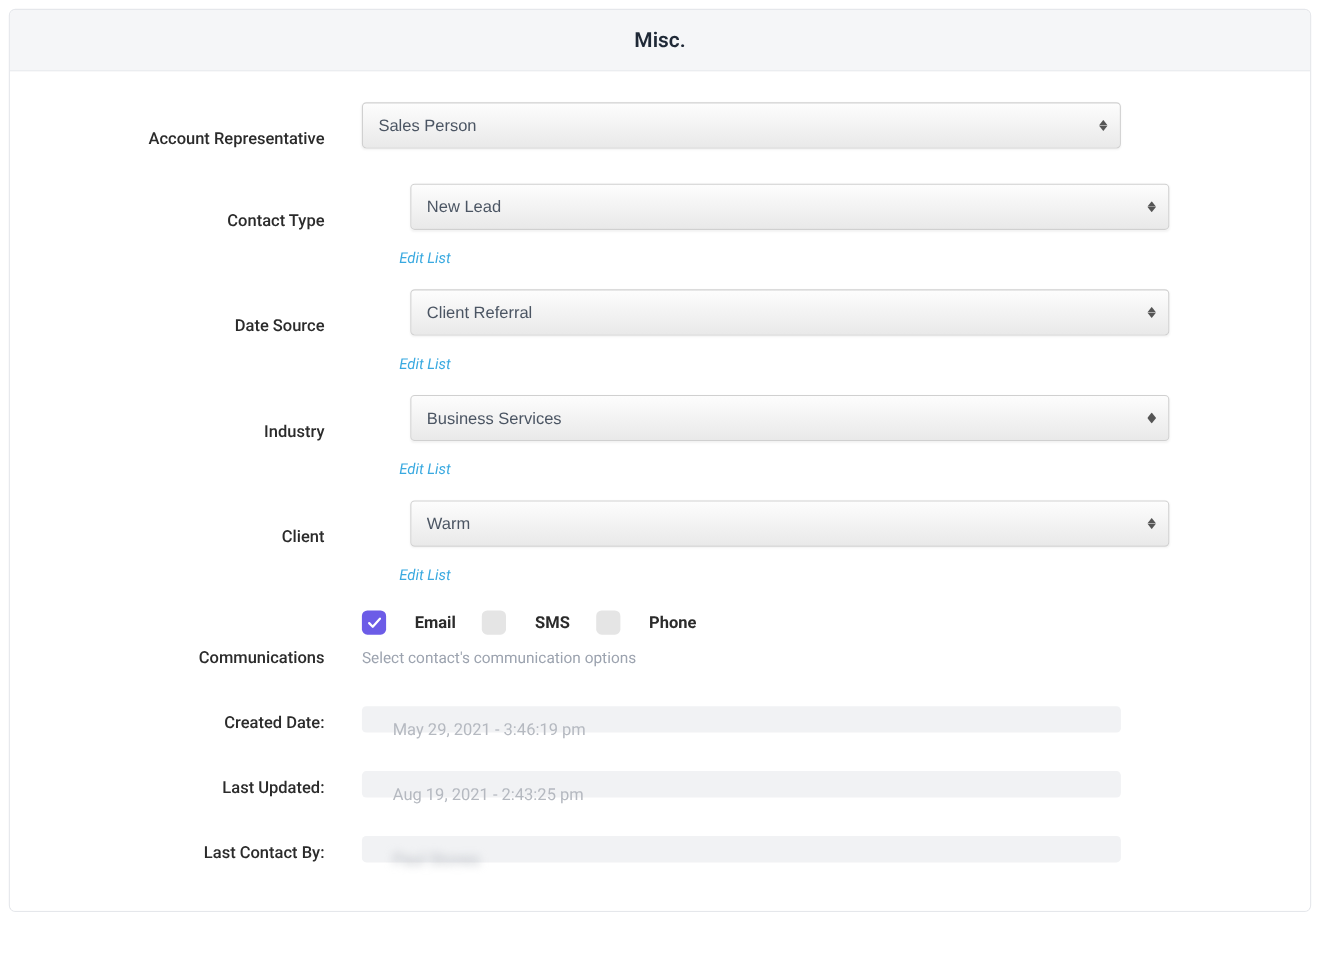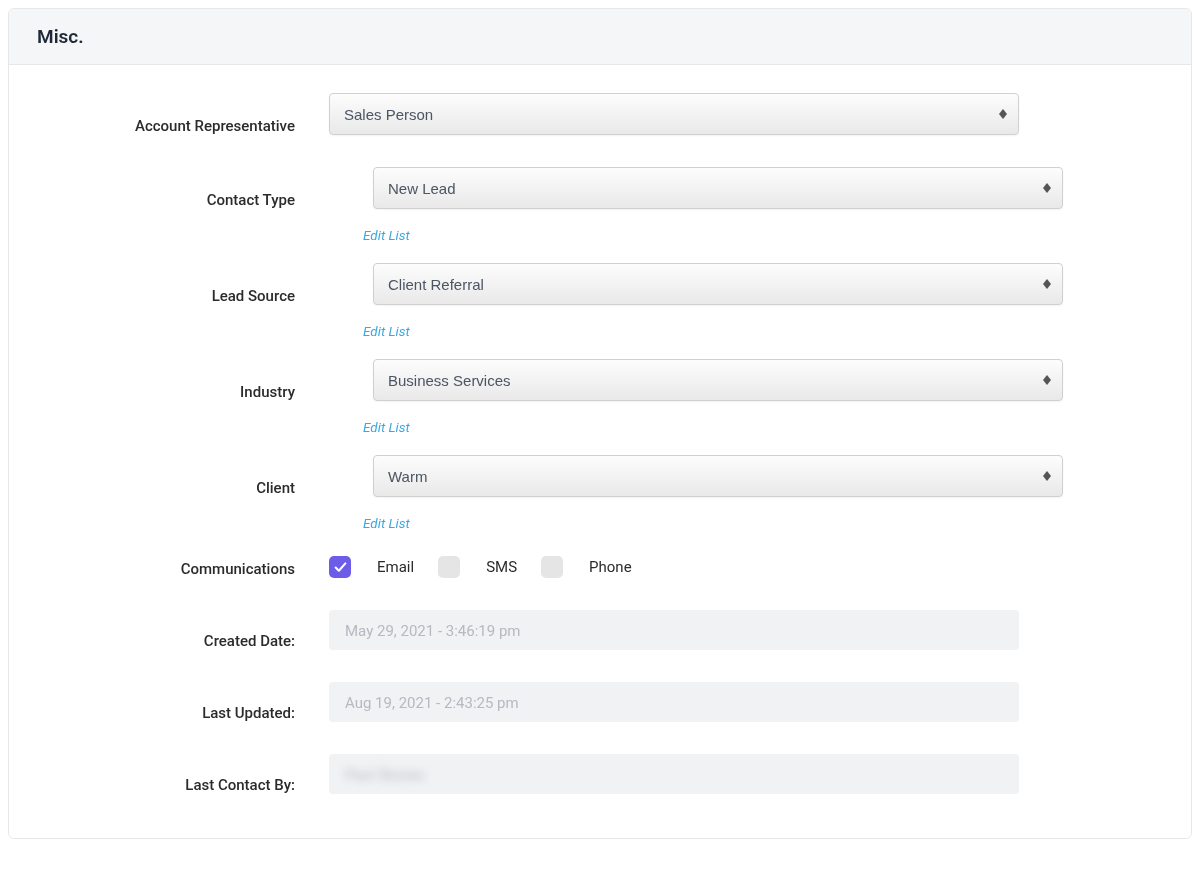--- a/index.html
+++ b/index.html
@@ -20,20 +20,21 @@
     }
     .panel-header {
       background: #f5f6f8;
       padding: 16px 28px;
       border-bottom: 1px solid #e5e7eb;
     }
     .panel-title {
       font-size: 19px;
       font-weight: 600;
       color: #1f2937;
+      text-align: center;
     }
     .panel-body {
       background: #ffffff;
       padding: 28px 60px 40px 40px;
     }
     .form-row {
       display: flex;
       align-items: flex-end;
       margin-bottom: 32px;
     }
@@ -95,20 +96,21 @@
       color: #39a9e0;
       text-decoration: none;
       cursor: pointer;
       font-style: italic;
     }
     .checkbox-group {
       display: flex;
       align-items: center;
       gap: 24px;
       padding-top: 4px;
+      font-weight: bold;
     }
     .checkbox-item {
       display: flex;
       align-items: center;
       gap: 26px;
     }
     .checkbox {
       width: 22px;
       height: 22px;
       border-radius: 5px;
@@ -131,24 +133,24 @@
       font-size: 15px;
       color: #2b2b2b;
     }
     .help-text {
       margin-top: 14px;
       font-size: 14px;
       color: #9ca3af;
     }
     .readonly-input {
       width: 100%;
-      height: 40px;
+      height: 24px;
       border: none;
       border-radius: 4px;
-      padding: 0 16px;
+      padding: 0 28px;
       font-size: 15px;
       color: #b5b9c0;
       background: #f1f2f4;
       line-height: 42px;
     }
   </style>
 </head>
 <body>
 
 <div class="panel">
@@ -193,21 +195,21 @@
                 <path d="M0 0 L4 5 L8 0 Z" fill="#555"></path>
               </svg>
           </span>
         </div>
       </div>
     </div>
     <a class="edit-link">Edit List</a>
 
     
     <div class="form-row with-link">
-      <div class="label-col">Lead Source</div>
+      <div class="label-col">Date Source</div>
       <div class="field-col">
         <div class="select-wrap">
           <select class="select">
             <option>Client Referral</option>
           </select>
           <span class="select-arrows">
             <svg width="8" height="5" viewBox="0 0 8 5">
                 <path d="M0 5 L4 0 L8 5 Z" fill="#555"></path>
               </svg>
             <svg width="8" height="5" viewBox="0 0 8 5">
@@ -276,20 +278,21 @@
           </div>
           <div class="checkbox-item">
             <div class="checkbox unchecked"></div>
             <span class="checkbox-label">SMS</span>
           </div>
           <div class="checkbox-item">
             <div class="checkbox unchecked"></div>
             <span class="checkbox-label">Phone</span>
           </div>
         </div>
+        <div class="help-text">Select contact's communication options</div>
       </div>
     </div>
 
     
     <div class="form-row">
       <div class="label-col">Created Date:</div>
       <div class="field-col">
         <div class="readonly-input">May 29, 2021 - 3:46:19 pm</div>
       </div>
     </div>

